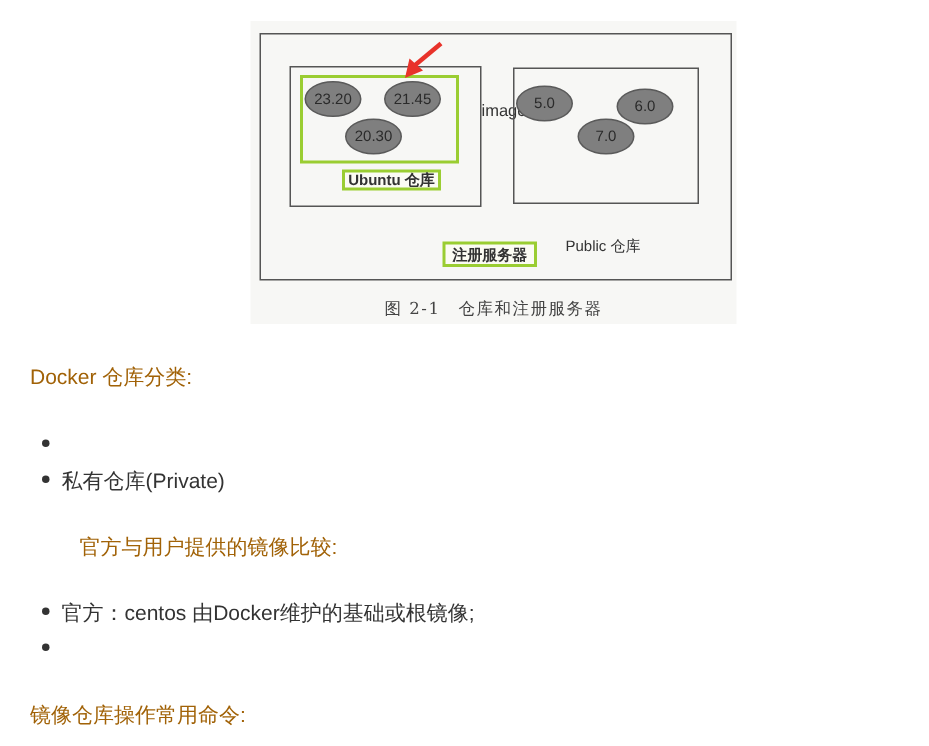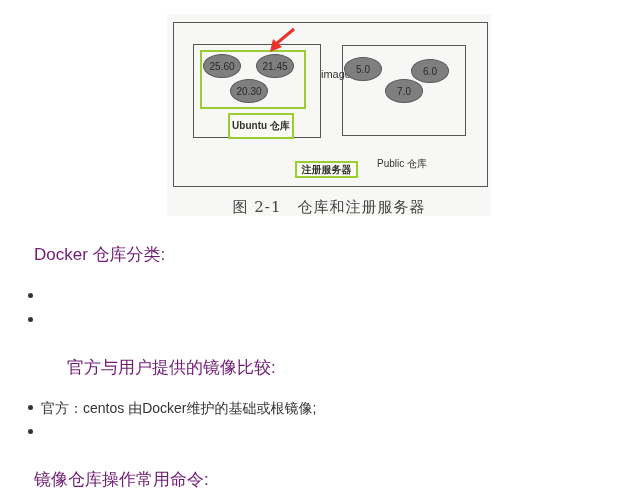--- a/index.html
+++ b/index.html
@@ -9,58 +9,58 @@
   .abs { position:absolute; }
   .box { position:absolute; border:1.5px solid #555; box-sizing:border-box; }
   .green { position:absolute; border:2px solid #9acd32; box-sizing:border-box; }
   .ell { position:absolute; width:38px; height:24px; border-radius:50%; background:#7f7f7f;
          border:1px solid #5a5a5a; box-sizing:border-box; color:#2a2a2a; font-size:10px;
          display:flex; align-items:center; justify-content:center; }
   .glabel { position:absolute; border:2px solid #9acd32; background:#fbfbf3; box-sizing:border-box;
             font-size:10px; color:#333; display:flex; align-items:center; justify-content:center; font-weight:bold; }
   .plabel { position:absolute; font-size:10px; color:#333;margin-top:42px; }
   .caption { position:absolute; left:0; width:324px; top:184px; text-align:center;
-             font-family:"DejaVu Serif","Liberation Serif",serif; font-size:15px; color:#444; letter-spacing:1px; }
-  .para { position:absolute; left:34px; font-size:17px; color:#701a75; white-space:nowrap; }
+             font-family:"DejaVu Serif","Liberation Serif",serif; font-size:11px; color:#444; letter-spacing:1px; }
+  .para { position:absolute; left:20px; font-size:14px; color:#a16207; white-space:nowrap; }
   .li { position:absolute; left:28px; font-size:14px; color:#333; white-space:nowrap; }
   .bullet { display:inline-block; width:5px; height:5px; background:#333; border-radius:50%;
             vertical-align:middle; margin-right:8px; position:relative; top:-2px; }
 </style>
 </head>
 <body>
 
 <div class="figure">
 
   <div class="box" style="left:6px;top:8px;width:315px;height:165px;"></div>
 
   <div class="box" style="left:26px;top:30px;width:128px;height:94px;"></div>
   <div class="green" style="left:33px;top:36px;width:106px;height:59px;"></div>
-  <div class="ell" style="left:36px;top:40px;">25.60</div>
+  <div class="ell" style="left:36px;top:40px;">23.20</div>
   <div class="ell" style="left:89px;top:40px;">21.45</div>
   <div class="ell" style="left:63px;top:65px;">20.30</div>
-  <div class="glabel" style="left:61px;top:99px;width:66px;height:26px;">Ubuntu 仓库</div>
+  <div class="glabel" style="left:61px;top:99px;width:66px;height:14px;">Ubuntu 仓库</div>
 
   <svg class="abs" style="left:95px;top:12px;" width="40" height="30" viewBox="0 0 40 30">
     <path d="M32 3 L14 18" stroke="#e8322a" stroke-width="3" fill="none"></path>
     <polygon points="8,26 11,13 20,21" fill="#e8322a"></polygon>
   </svg>
   <div class="plabel" style="left:154px;top:12px;font-size:11px;">images</div>
 
   <div class="box" style="left:175px;top:31px;width:124px;height:91px;"></div>
   <div class="ell" style="left:177px;top:43px;">5.0</div>
   <div class="ell" style="left:244px;top:45px;">6.0</div>
   <div class="ell" style="left:218px;top:65px;">7.0</div>
   <div class="plabel" style="left:210px;top:101px;">Public 仓库</div>
 
   <div class="glabel" style="left:128px;top:147px;width:63px;height:17px;">注册服务器</div>
 
   <div class="caption">图 2-1　仓库和注册服务器</div>
 </div>
 
 <div class="para" style="top:243px;">Docker 仓库分类:</div>
 <div class="li" style="top:288px;"><span class="bullet"></span></div>
-<div class="li" style="top:312px;"><span class="bullet"></span></div>
+<div class="li" style="top:312px;"><span class="bullet"></span><span>私有仓库(Private)</span></div>
 
 <div class="para" style="top:356px;margin-left:33px;">官方与用户提供的镜像比较:</div>
 <div class="li" style="top:400px;"><span class="bullet"></span><span>官方：centos 由Docker维护的基础或根镜像;</span></div>
 <div class="li" style="top:424px;"><span class="bullet"></span></div>
 
 <div class="para" style="top:468px;">镜像仓库操作常用命令:</div>
 
 </body></html>

